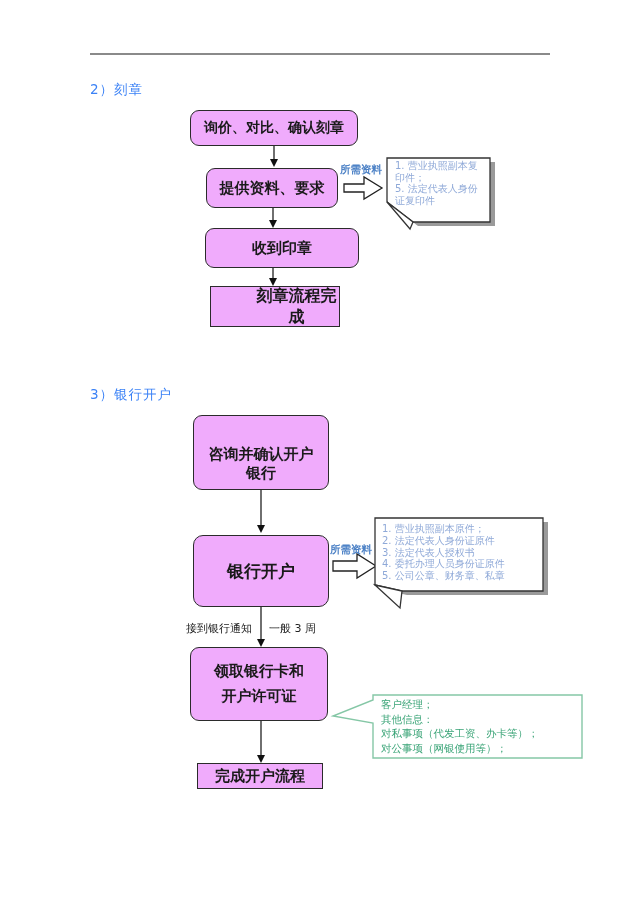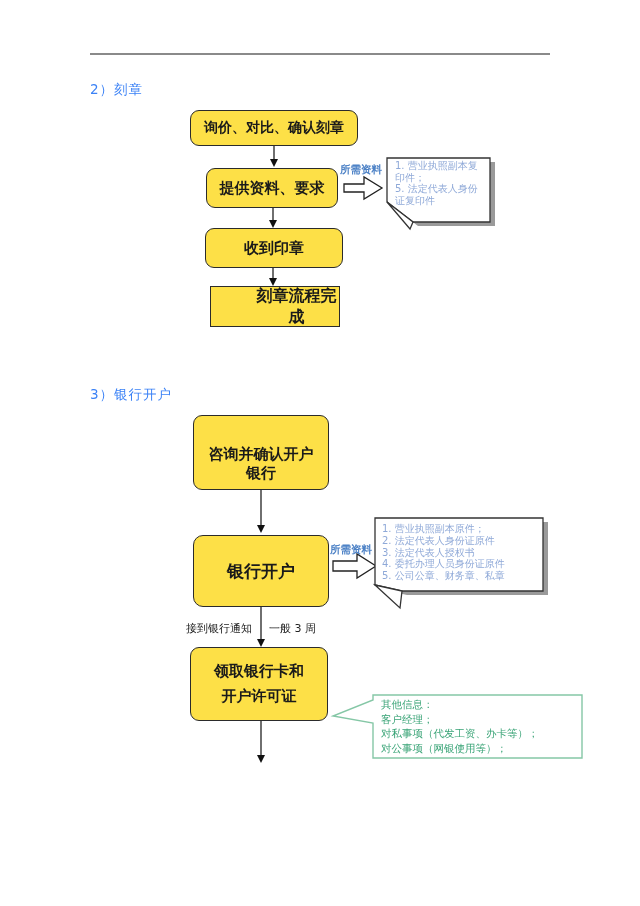--- a/index.html
+++ b/index.html
@@ -7,29 +7,29 @@
     position:relative;width:640px;height:906px;background:#ffffff;
     font-family:"DejaVu Sans","Liberation Sans",sans-serif;
     overflow:hidden;color:#1a1a1a;
   }
   .abs{position:absolute;}
   #top-rule{left:90px;top:53px;width:460px;height:2px;background:#8a8a8a;}
   .heading{font-size:13.5px;color:#3b82f6;letter-spacing:1px;}
   #heading-seal{left:90px;top:81px;}
   #heading-bank{left:90px;top:386px;}
   .flowbox{
-    border:1.5px solid #2b2b2b;background:#fde047;
+    border:1.5px solid #2b2b2b;background:#f0abfc;
     display:flex;align-items:center;justify-content:center;
     font-weight:bold;text-align:center;box-sizing:border-box;
   }
   .rounded{border-radius:9px;}
   .twoline{flex-direction:column;justify-content:space-evenly;}
   #box-s1{left:190px;top:110px;width:168px;height:36px;font-size:14px;}
   #box-s2{left:206px;top:168px;width:132px;height:40px;font-size:15px;}
-  #box-s3{left:205px;top:228px;width:138px;height:40px;font-size:15px;}
+  #box-s3{left:205px;top:228px;width:154px;height:40px;font-size:15px;}
   #box-s4{left:210px;top:286px;width:130px;height:41px;font-size:16px;padding-left:43px;}
   #box-b1{left:193px;top:415px;width:136px;height:75px;font-size:15px;padding:6px 0;justify-content:flex-end;}
   #box-b2{left:193px;top:535px;width:136px;height:72px;font-size:17px;border-radius:10px;}
   #box-b3{left:190px;top:647px;width:138px;height:74px;font-size:15px;padding:8px 0;}
   #box-b4{left:197px;top:763px;width:126px;height:26px;font-size:15px;}
   .req-label{font-size:10.5px;font-weight:bold;color:#4d82c6;white-space:nowrap;}
   #req-seal{left:340px;top:163px;}
   #req-bank{left:330px;top:543px;}
   .note-text{color:#8fa9d8;font-size:10px;line-height:11.5px;}
   #note-seal-text{left:395px;top:160px;width:88px;}
@@ -115,20 +115,21 @@
 
   <div id="wait-left" class="abs wait-label">接到银行通知</div>
   <div id="wait-right" class="abs wait-label">一般 3 周</div>
 
   <div id="box-b3" class="abs flowbox rounded twoline">
     <div>领取银行卡和</div>
     <div>开户许可证</div>
   </div>
 
   <div id="callout-text" class="abs">
+    <div>客户经理；</div>
     <div>其他信息：</div>
-    <div>客户经理；</div>
     <div>对私事项（代发工资、办卡等）；</div>
     <div>对公事项（网银使用等）；</div>
   </div>
 
+  <div id="box-b4" class="abs flowbox">完成开户流程</div>
 
 </div>
 
 </body></html>

